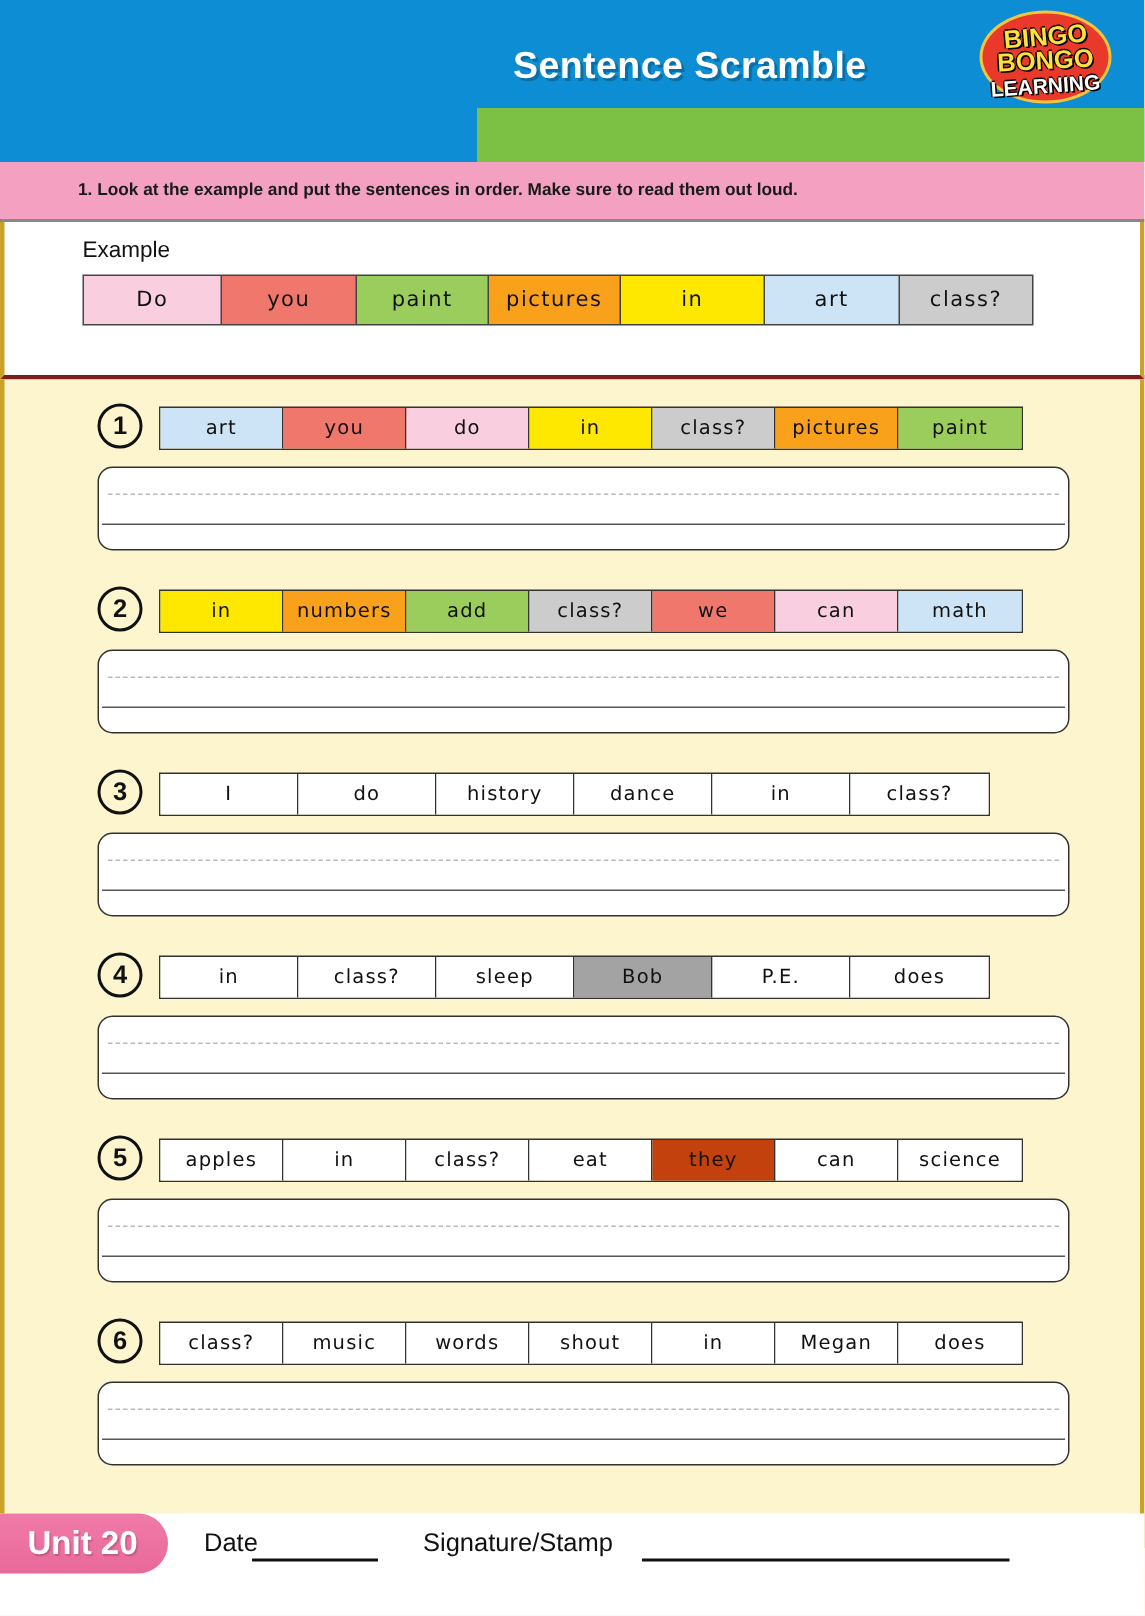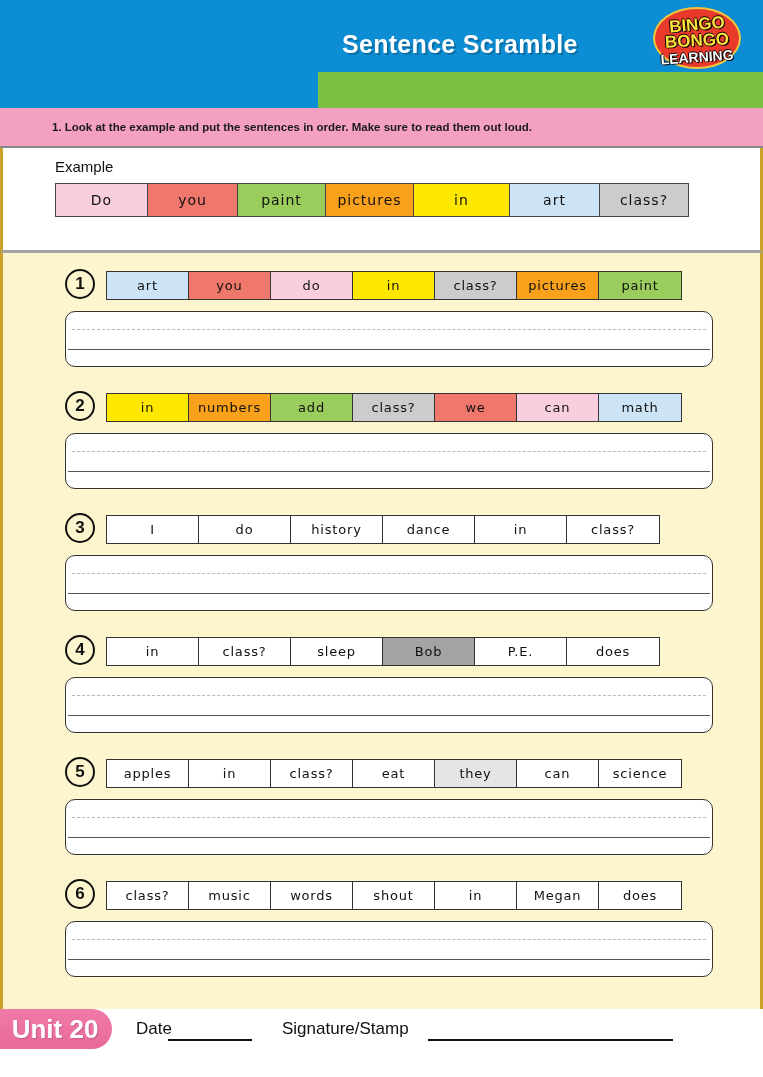--- a/index.html
+++ b/index.html
@@ -59,21 +59,21 @@
   }
   .instruction-text {
     font-family: "Liberation Sans", sans-serif;
     font-size: 11.5px; font-weight: bold; color: #1a1a1a;
   }
 
   
   .example-section {
     width: 763px; height: 105px; background: #ffffff;
     border-left: 3px solid #c9a227; border-right: 3px solid #c9a227;
-    border-bottom: 3px solid #a3a3a3;
+    border-bottom: 3px solid #7f1d1d;
     padding: 10px 0 0 52px; position: relative;
   }
   .example-label {
     font-family: "Liberation Sans", sans-serif;
     font-size: 15px; color: #111; margin-bottom: 8px;
   }
 
   
   .word-strip { display: flex; border: 1.5px solid #444; width: fit-content; }
   .word-cell {
@@ -133,21 +133,21 @@
   .footer-white { width: 763px; height: 42px; background: #ffffff; position: relative; }
   .unit-pill {
     position: absolute; left: -12px; top: 0px;
     width: 124px; height: 40px;
     background: linear-gradient(180deg, #f07aa8 0%, #e8699b 100%);
     border-radius: 0 22px 22px 0;
     display: flex; align-items: center; justify-content: center;
   }
   .unit-text {
     font-family: "Liberation Sans", sans-serif;
-    font-size: 26px; font-weight: bold; color: #ffffff;
+    font-size: 22px; font-weight: bold; color: #ffffff;
     text-shadow: 1px 1px 1px rgba(0,0,0,0.18);
     padding-left: 10px;
   }
   .date-label, .sig-label {
     position: absolute; font-family: "Liberation Sans", sans-serif;
     font-size: 17px; color: #111; top: 10px;
   }
   .date-label { left: 136px; }
   .sig-label { left: 282px; }
   .date-line {
@@ -306,21 +306,21 @@
     </div>
     <div class="q-block">
       <div class="q-num">5</div>
       <div class="q-head">
         <div class="q-strip-wrap">
           <div class="q-strip">
             <div class="q-cell" style="background: rgb(255, 255, 255); width: 82px;">apples</div>
             <div class="q-cell" style="background: rgb(255, 255, 255); width: 82px;">in</div>
             <div class="q-cell" style="background: rgb(255, 255, 255); width: 82px;">class?</div>
             <div class="q-cell" style="background: rgb(255, 255, 255); width: 82px;">eat</div>
-            <div class="q-cell" style="background: #e5e5e5; width: 82px;">they</div>
+            <div class="q-cell" style="background: #c2410c; width: 82px;">they</div>
             <div class="q-cell" style="background: rgb(255, 255, 255); width: 82px;">can</div>
             <div class="q-cell" style="background: rgb(255, 255, 255); width: 82px;">science</div>
           </div>
         </div>
       </div>
       <div class="answer-box">
         <div class="ans-dotted"></div>
         <div class="ans-solid"></div>
       </div>
     </div>

